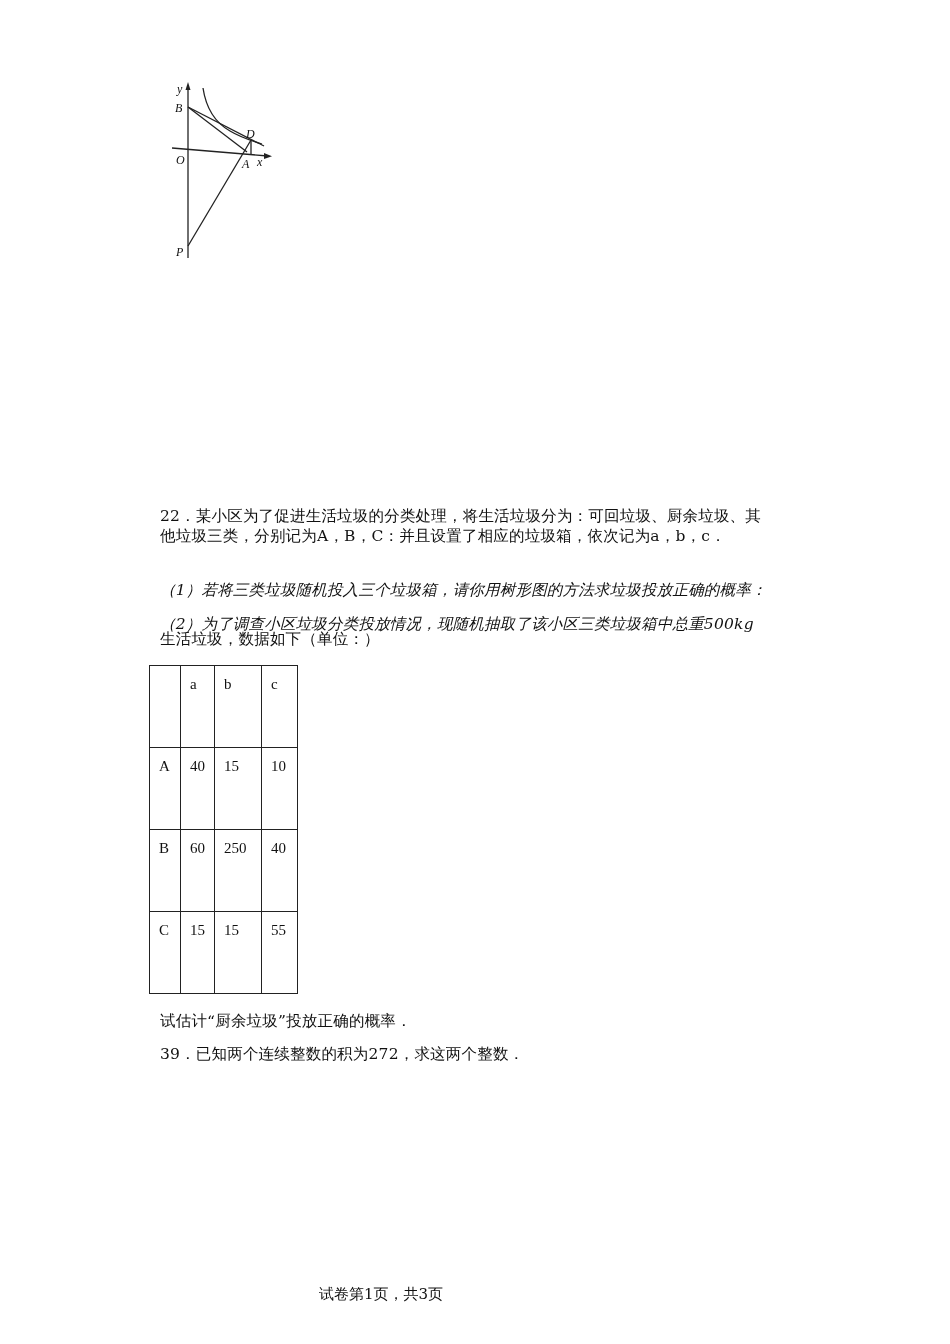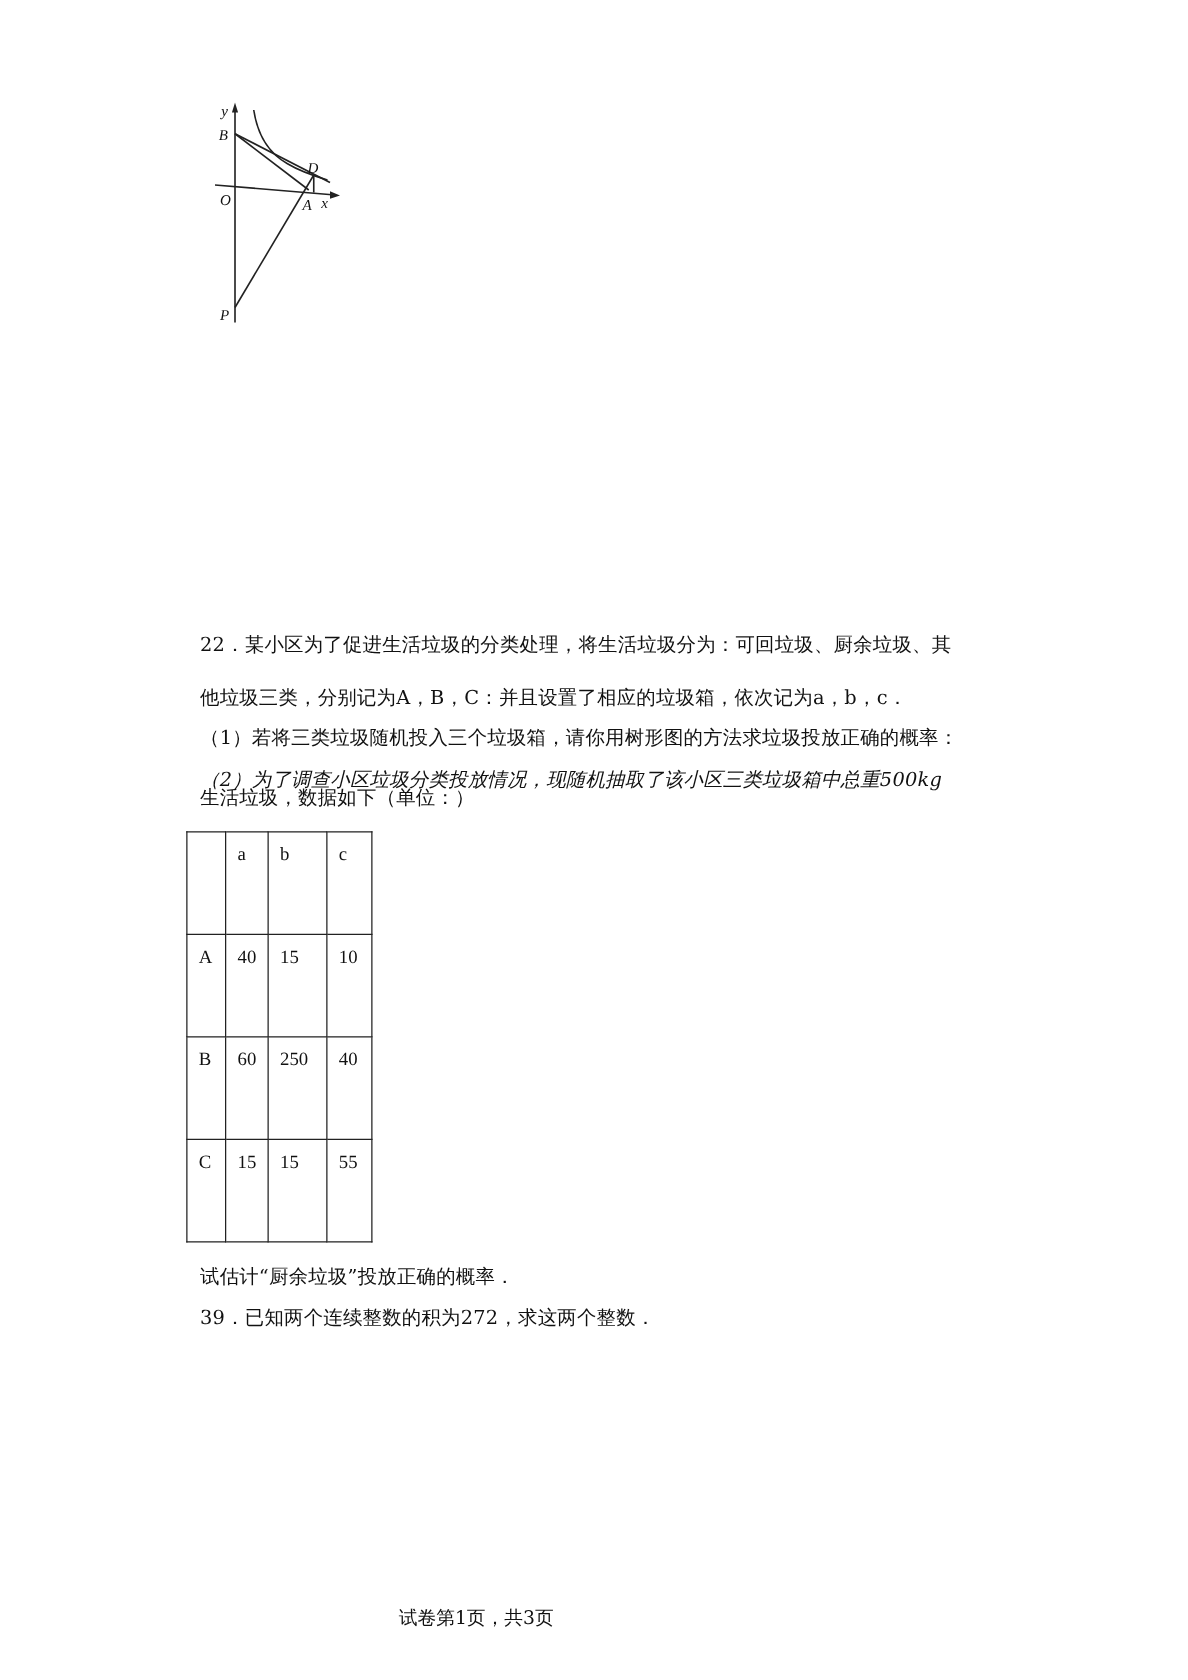--- a/index.html
+++ b/index.html
@@ -43,22 +43,22 @@
       <text x="246" y="138">D</text>
       <text x="176" y="164">O</text>
       <text x="242" y="168">A</text>
       <text x="257" y="166">x</text>
       <text x="176" y="256">P</text>
     </g>
   </svg>
 </div>
 
 <div class="para" style="top:492px;">22．某小区为了促进生活垃圾的分类处理，将生活垃圾分为：可回垃圾、厨余垃圾、其</div>
-<div class="para" style="top:534px;">他垃圾三类，分别记为A，B，C：并且设置了相应的垃圾箱，依次记为a，b，c．</div>
-<div class="para" style="top:566px;">（1）若将三类垃圾随机投入三个垃圾箱，请你用树形图的方法求垃圾投放正确的概率：</div>
+<div class="para" style="top:512px;">他垃圾三类，分别记为A，B，C：并且设置了相应的垃圾箱，依次记为a，b，c．</div>
+<div class="para" style="top:566px;font-style:italic;">（1）若将三类垃圾随机投入三个垃圾箱，请你用树形图的方法求垃圾投放正确的概率：</div>
 <div class="para" style="top:600px;font-style:italic;">（2）为了调查小区垃圾分类投放情况，现随机抽取了该小区三类垃圾箱中总重500kg</div>
 <div class="para" style="top:615px;font-family:Liberation Serif, serif;">生活垃圾，数据如下（单位：）</div>
 
 <table class="data">
   <tbody>
       <tr>
     <td class="c0">
           <span></span>
         </td>
     <td class="c1">

